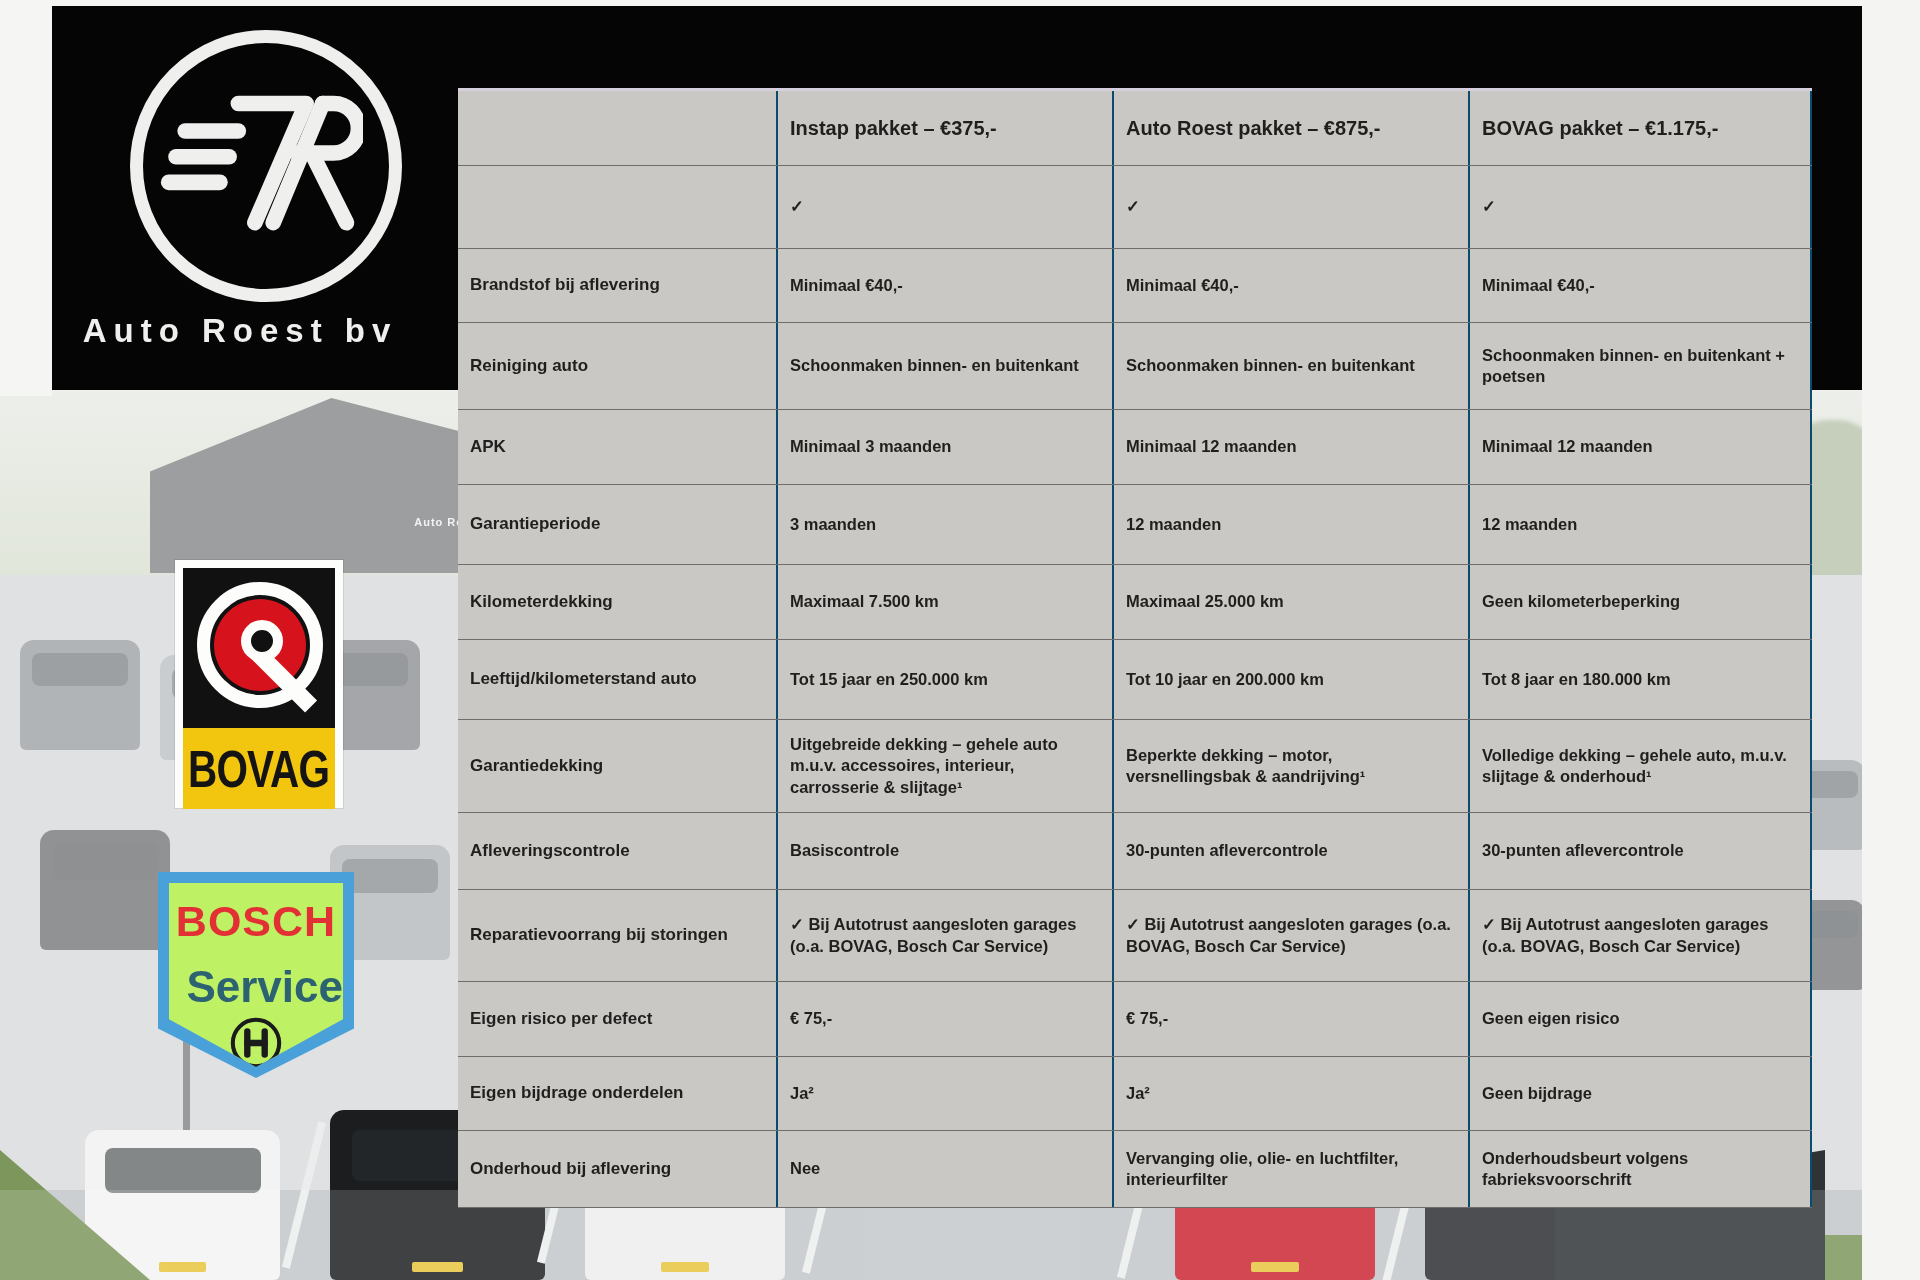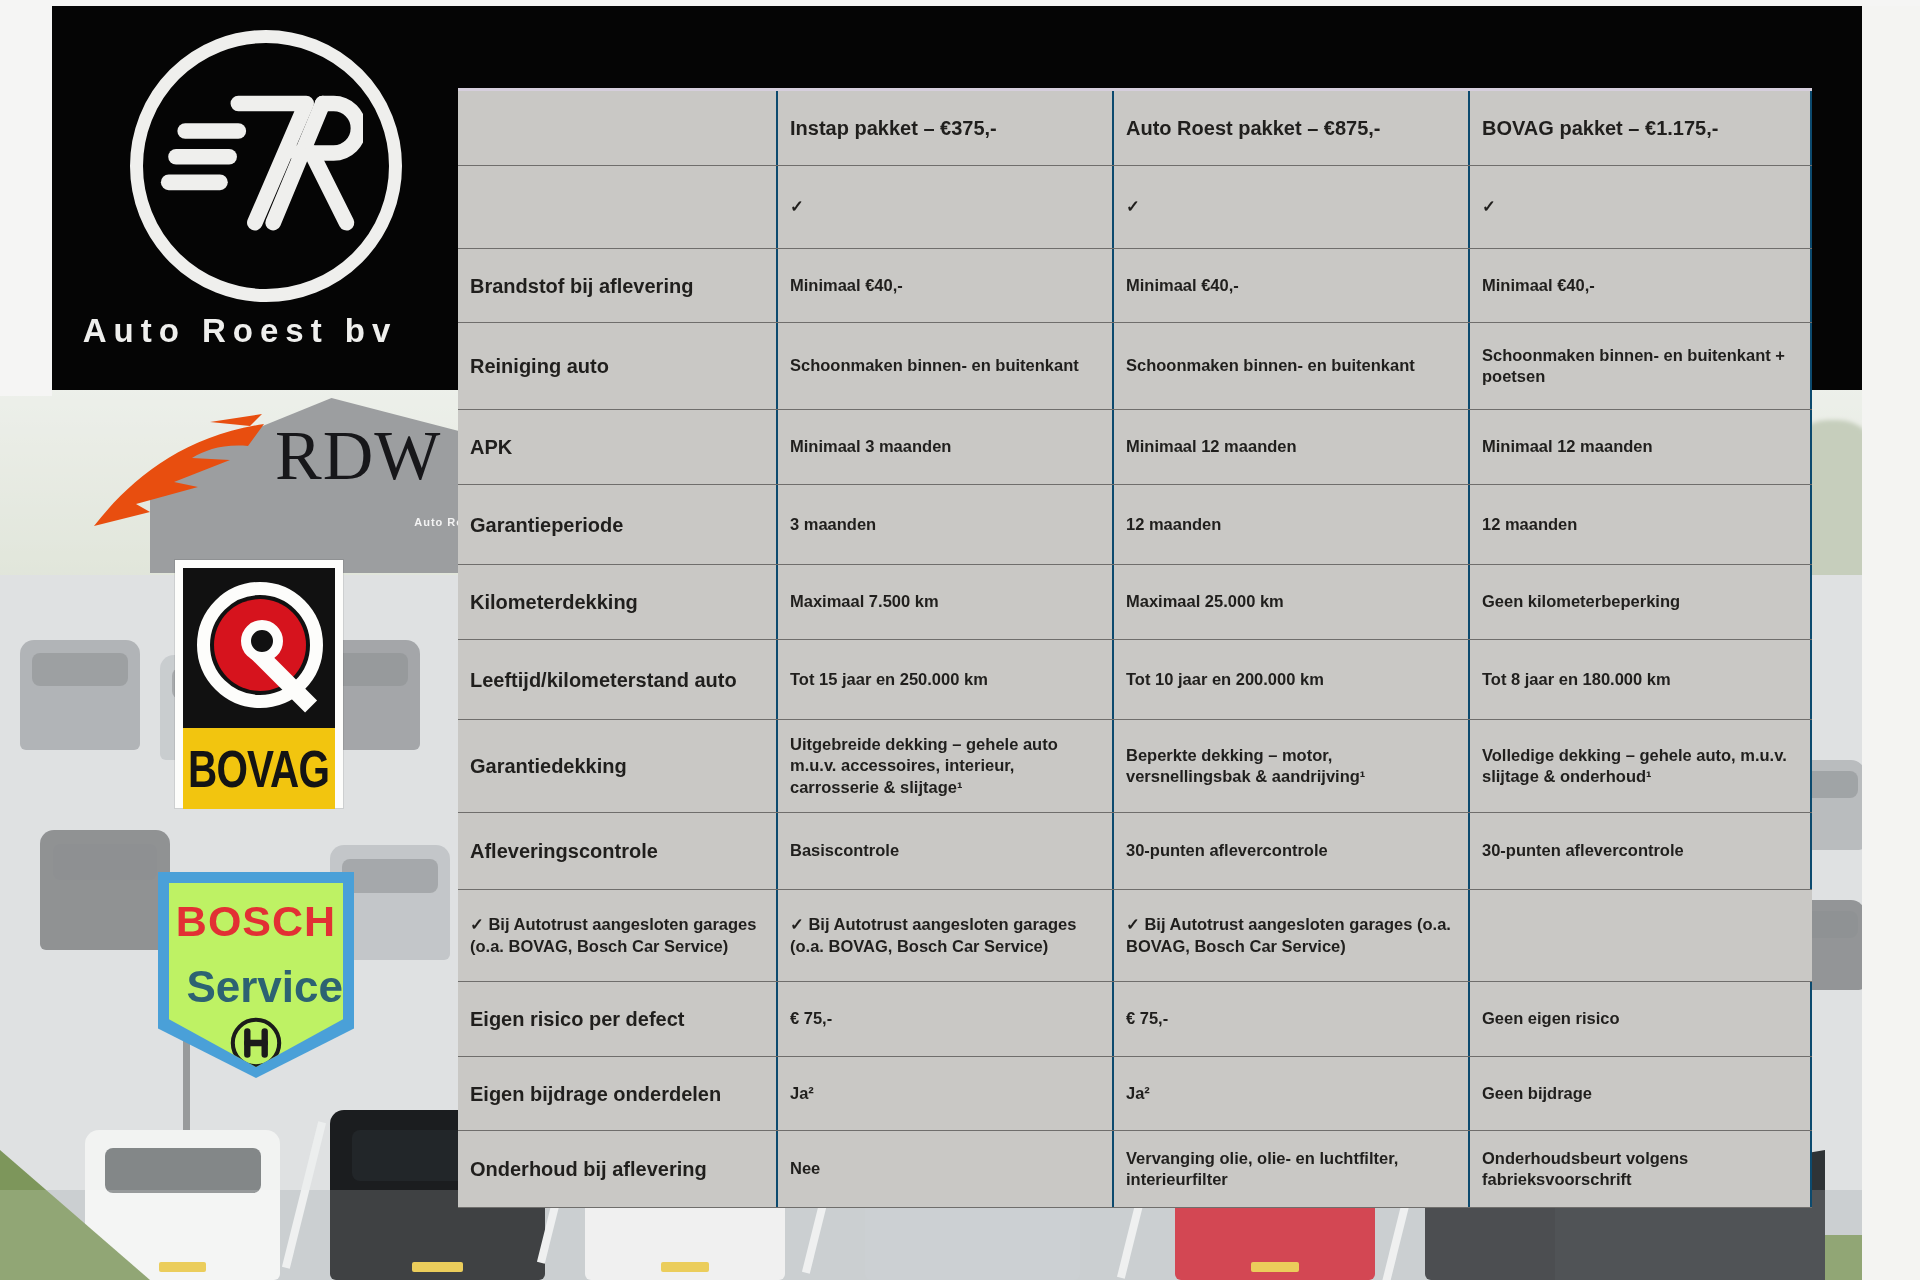--- a/index.html
+++ b/index.html
@@ -54,21 +54,21 @@
             clip-path:polygon(0 0,100% 0,100% 74%,50% 100%,0 74%);text-align:center;}
   .bosch-l1{margin-top:14px;font-size:43px;font-weight:bold;color:#e23034;letter-spacing:1px;}
   .bosch-l2{margin-top:16px;font-size:44px;font-weight:bold;color:#2d6272;text-align:right;}
   
   .ptable{position:absolute;left:458px;top:88px;width:1354px;background:#c9c8c5;
           border-top:3px solid #d6cfdd;color:#201f1d;}
   .trow{display:grid;grid-template-columns:320px 336px 356px 342px;border-bottom:1px solid #6f6e6c;}
   .cell{display:flex;align-items:center;padding:0 14px 0 12px;border-right:2px solid #0c4a6e;
         font-weight:bold;font-size:16.5px;line-height:1.3;}
   .cell.hdr{font-size:20px;}
-  .cell.lbl{font-size:20px;}
+  .cell.lbl{font-size:17px;}
 </style>
 </head>
 <body>
 
 <div id="canvas">
 
   <div class="photo">
     <div class="field"></div>
     <div class="building">
       <div class="building-sign">Auto Ro</div>
@@ -151,27 +151,20 @@
           <path d="M104 66 H178 L122 196"></path>
           <path d="M196 66 L142 196"></path>
           <path d="M196 66 h12 a27 27 0 0 1 0 54 h-40"></path>
           <path d="M184 120 L222 196"></path>
         </g>
       </svg>
     </div>
     <div class="brand-name">Auto Roest bv</div>
   </div>
 
-  <div class="rdw">
-    <svg viewBox="0 0 180 130" width="180" height="130">
-      <path fill="#e84e0f" d="M4 118 C40 72 92 28 174 16 L158 38 C132 36 116 42 102 50 L140 52 L84 74 L108 79 L46 96 L60 104 Z"></path>
-      <path fill="#e84e0f" d="M120 14 L172 6 L160 18 Z"></path>
-    </svg>
-    <div class="rdw-text">RDW</div>
-  </div>
 
   <div class="bovag">
     <div class="bovag-top">
       <div class="bovag-disc"></div>
       <div class="bovag-ring"></div>
       <div class="bovag-handle"></div>
       <div class="bovag-eye"></div>
     </div>
     <div class="bovag-band">
       <span class="bovag-word">BOVAG</span>
@@ -248,20 +241,21 @@
         <div class="cell val">Beperkte dekking – motor, versnellingsbak &amp; aandrijving¹</div>
         <div class="cell val">Volledige dekking – gehele auto, m.u.v. slijtage &amp; onderhoud¹</div>
       </div>
       <div class="trow" style="height: 76px;">
         <div class="cell lbl">Afleveringscontrole</div>
         <div class="cell val">Basiscontrole</div>
         <div class="cell val">30-punten aflevercontrole</div>
         <div class="cell val">30-punten aflevercontrole</div>
       </div>
       <div class="trow" style="height: 91px;">
+        <div class="cell lbl">Reparatievoorrang bij storingen</div>
         <div class="cell val">✓ Bij Autotrust aangesloten garages (o.a. BOVAG, Bosch Car Service)</div>
         <div class="cell val">✓ Bij Autotrust aangesloten garages (o.a. BOVAG, Bosch Car Service)</div>
         <div class="cell val">✓ Bij Autotrust aangesloten garages (o.a. BOVAG, Bosch Car Service)</div>
       </div>
       <div class="trow" style="height: 74px;">
         <div class="cell lbl">Eigen risico per defect</div>
         <div class="cell val">€ 75,-</div>
         <div class="cell val">€ 75,-</div>
         <div class="cell val">Geen eigen risico</div>
       </div>

